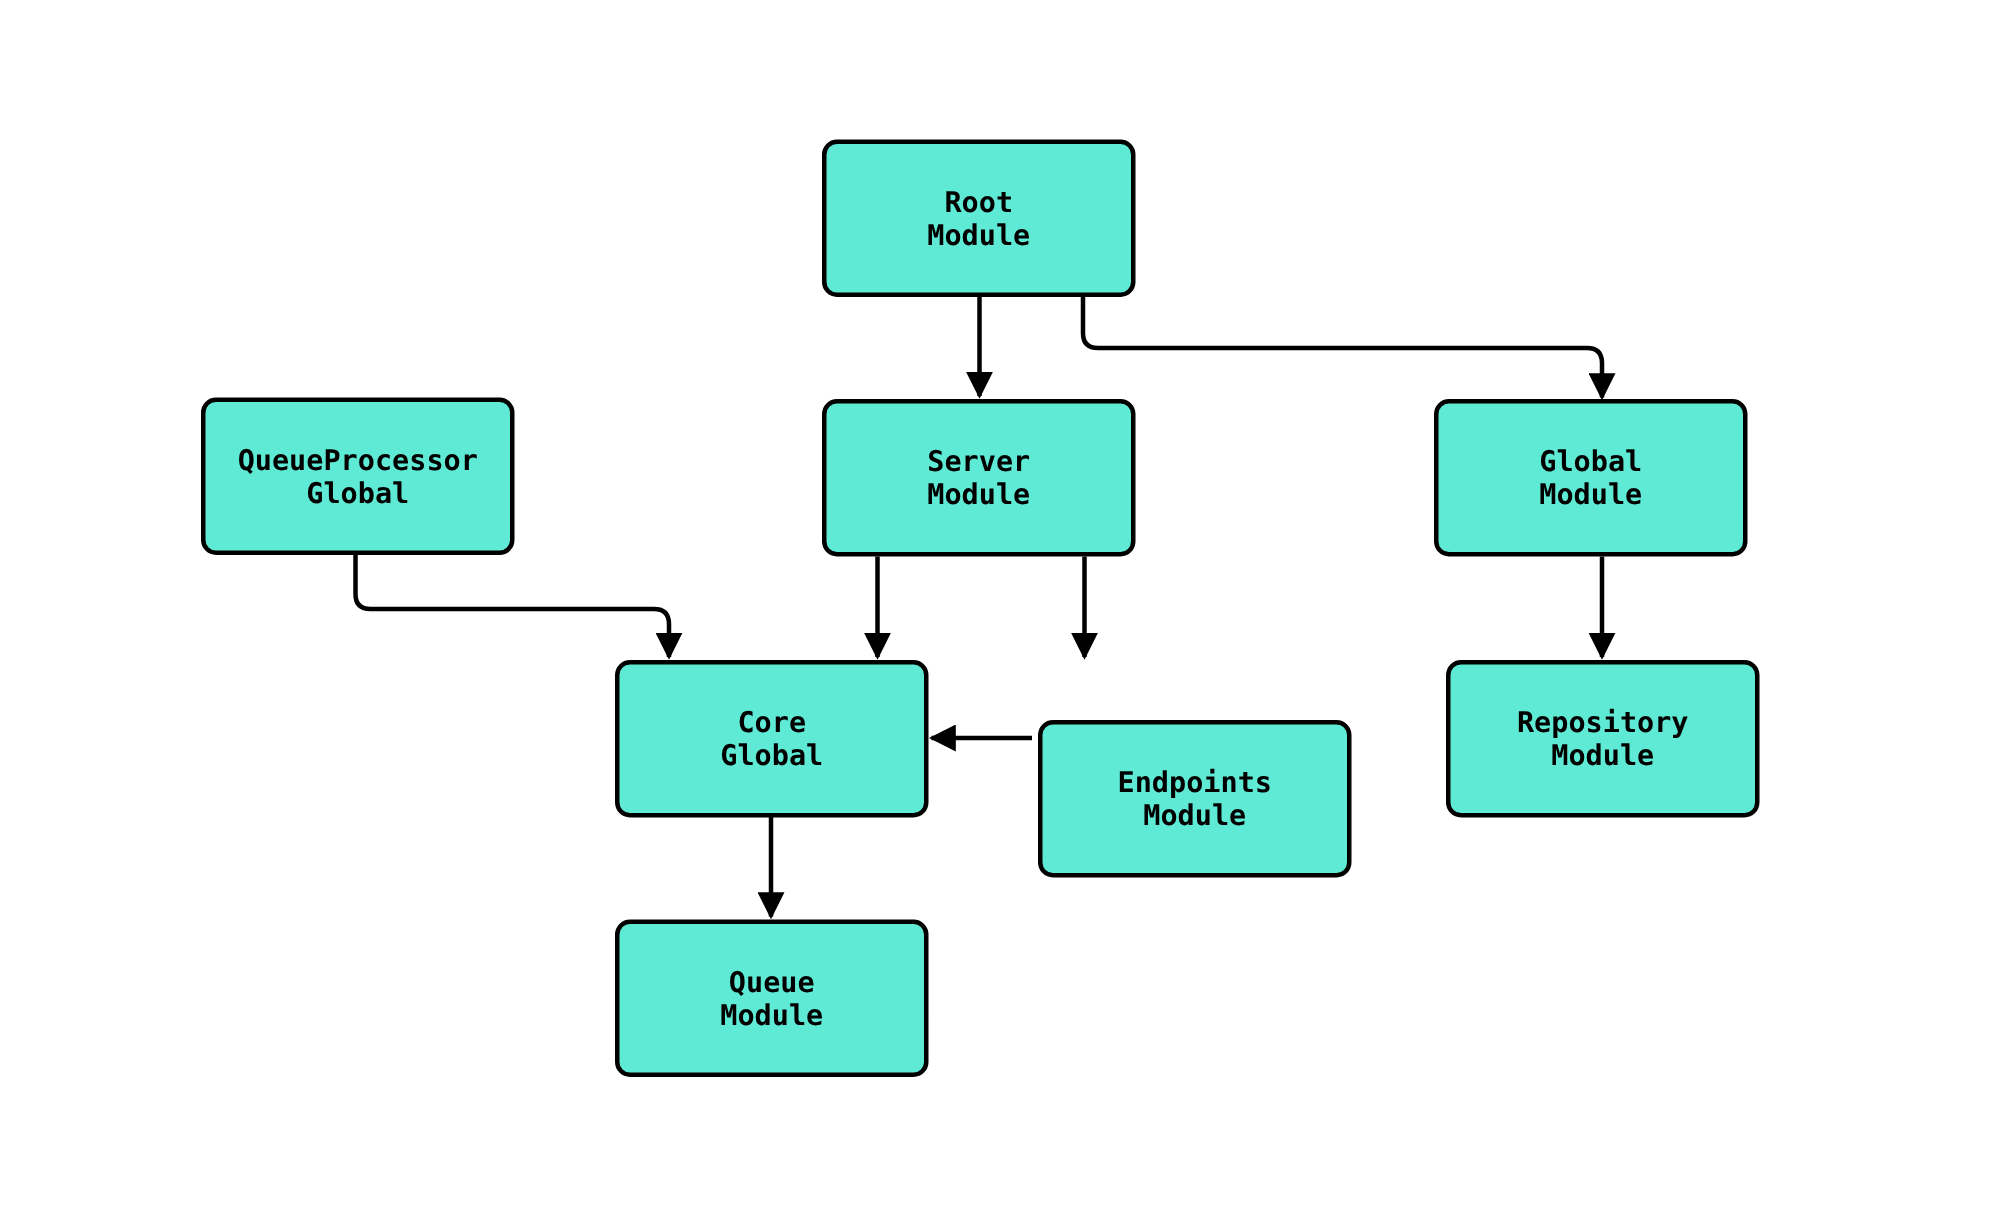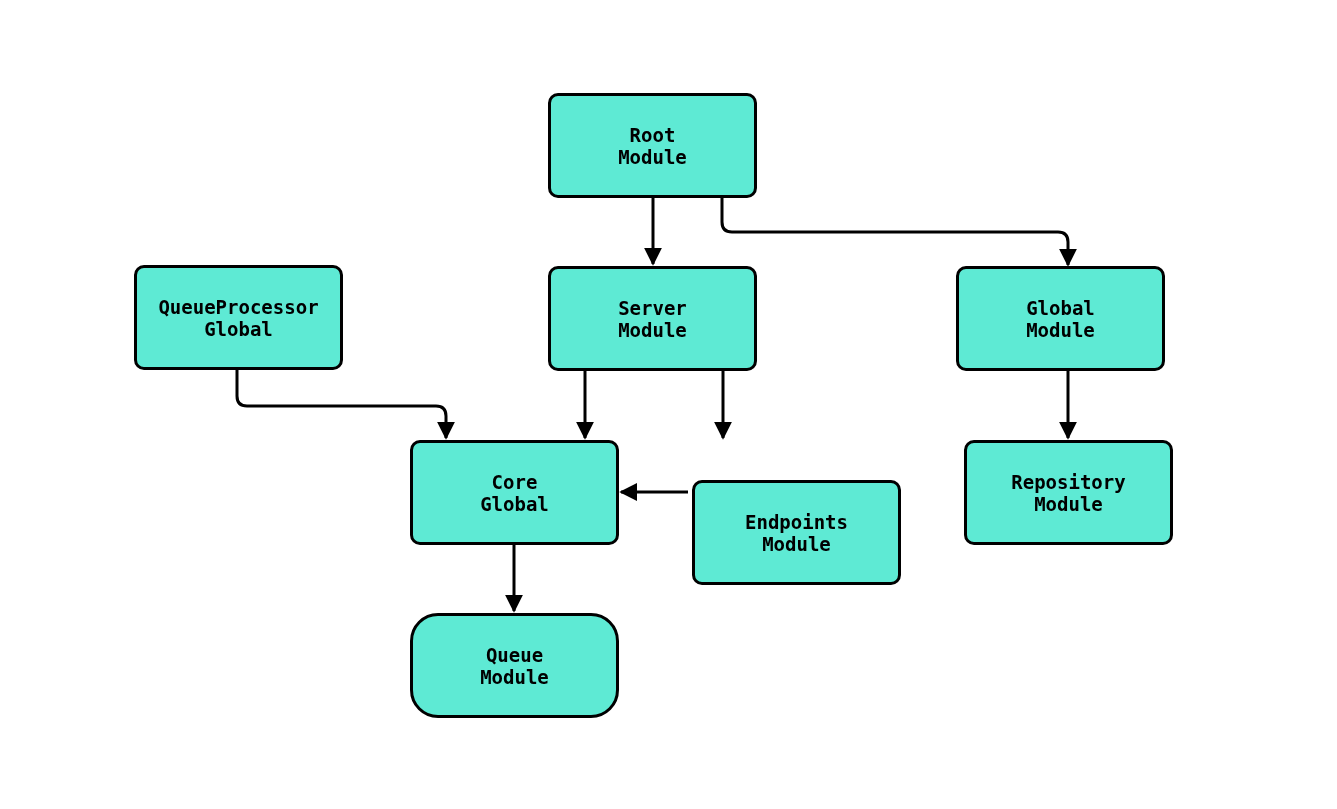--- a/index.html
+++ b/index.html
@@ -100,18 +100,18 @@
   <div class="node" style="left:692px; top:440px;margin-top:40px;">
     <span class="label">Endpoints
 Module</span>
   </div>
 
   <div class="node" style="left:964px; top:440px;">
     <span class="label">Repository
 Module</span>
   </div>
 
-  <div class="node" style="left:410px; top:613px;border-radius:28px;">
+  <div class="node" style="left:410px; top:613px;">
     <span class="label">Queue
 Module</span>
   </div>
 
 </div>
 
 </body></html>

